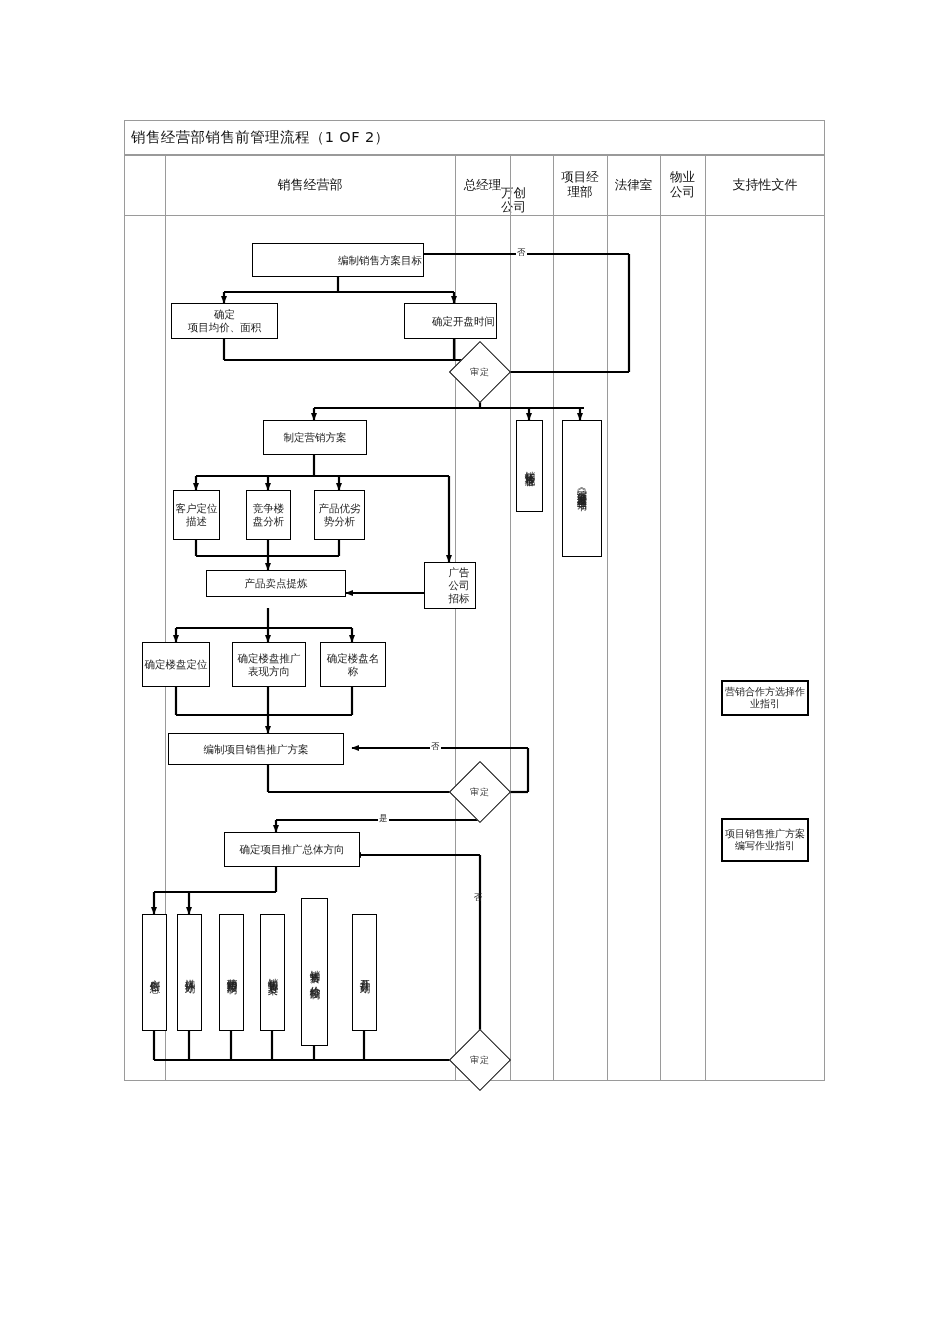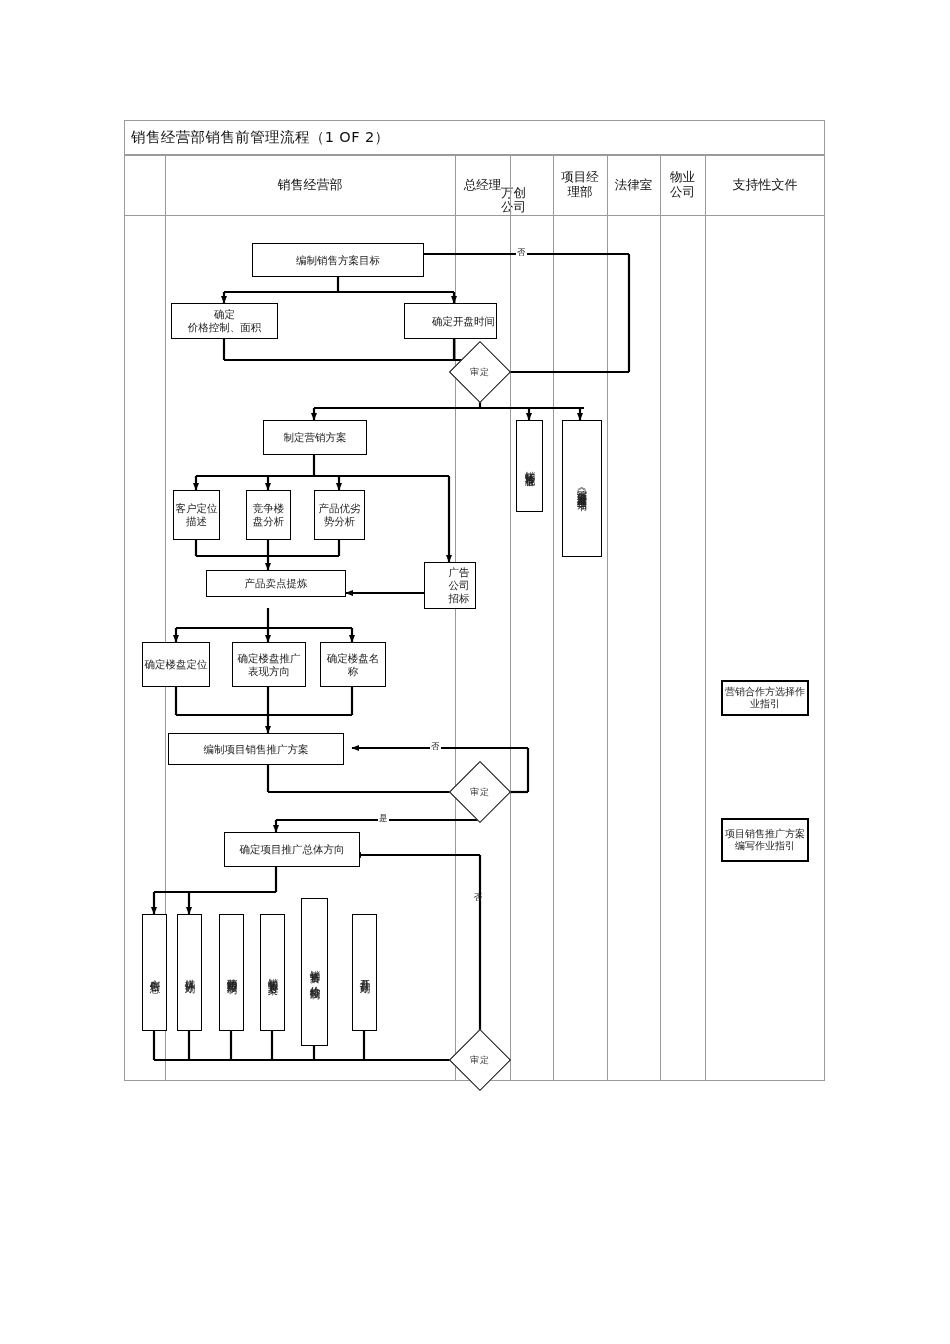--- a/index.html
+++ b/index.html
@@ -165,27 +165,27 @@
         <path d="M30,911 L30,940"></path>
         <path d="M65,911 L65,940"></path>
         <path d="M107,911 L107,940"></path>
         <path d="M148,911 L148,940"></path>
         <path d="M190,926 L190,940"></path>
         <path d="M240,911 L240,940"></path>
         <path d="M30,940 L342,940" marker-end="url(#ah)"></path>
       </g>
     </svg>
 
-    <div class="node" style="left:128px;top:123px;width:172px;height:34px;">
+    <div class="node" style="left:128px;top:123px;width:172px;height:34px;justify-content:flex-end;">
       <span>编制销售方案目标</span>
     </div>
 
     <div class="node" style="left:47px;top:183px;width:107px;height:36px;">
       <span style="white-space:pre-line;">确定
-价格控制、面积</span>
+项目均价、面积</span>
     </div>
 
     <div class="node" style="left:280px;top:183px;width:93px;height:36px;justify-content:flex-end;">
       <span>确定开盘时间</span>
     </div>
 
     <div class="dia" style="left:334px;top:230px;width:44px;height:44px;">
       <div class="shape"></div>
       <div class="lbl">审定</div>
     </div>

